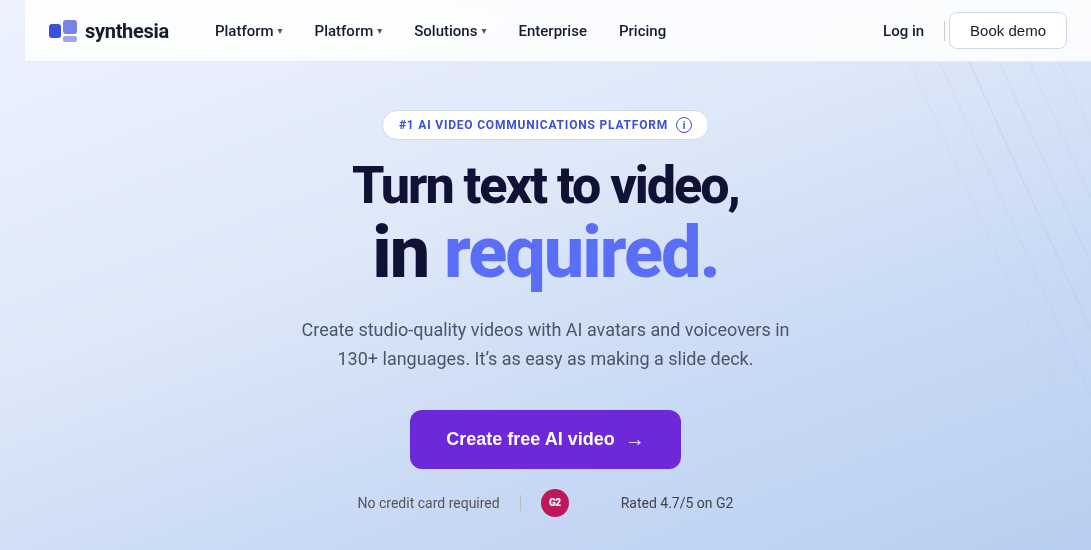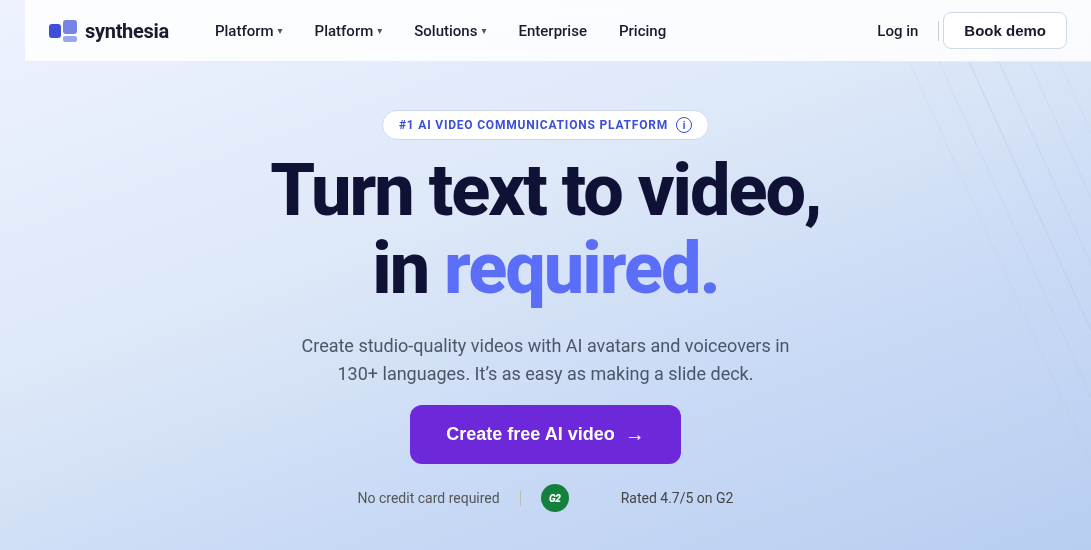--- a/index.html
+++ b/index.html
@@ -91,21 +91,21 @@
     .nav-divider {
       width: 1px;
       height: 20px;
       background: #ccc;
       margin: 0 4px;
     }
 
     .nav-demo {
       padding: 9px 20px;
       font-size: 15px;
-      font-weight: 700;
+      font-weight: 400;
       color: #1a1a2e;
       background: white;
       border: 1.5px solid #d0d8e8;
       border-radius: 8px;
       cursor: pointer;
     }
 
     
     .hero {
       display: flex;
@@ -116,21 +116,21 @@
     }
 
     .badge {
       display: flex;
       align-items: center;
       gap: 8px;
       background: white;
       border: 1.5px solid #d0d8f0;
       border-radius: 100px;
       padding: 6px 16px;
-      margin-bottom: 12px;
+      margin-bottom: 18px;
     }
 
     .badge-text {
       font-size: 12px;
       font-weight: 700;
       color: #3b4fd9;
       letter-spacing: 0.8px;
       text-transform: uppercase;
     }
 
@@ -142,21 +142,21 @@
       display: flex;
       align-items: center;
       justify-content: center;
       font-size: 10px;
       font-weight: 700;
       color: #3b4fd9;
       cursor: pointer;
     }
 
     .hero-title {
-      font-size: 72px;
+      font-size: 52px;
       font-weight: 800;
       color: #0f1235;
       line-height: 1.08;
       letter-spacing: -2px;
       margin-bottom: 0;
     }
 
     .hero-title-line2 {
       font-size: 72px;
       font-weight: 800;
@@ -168,21 +168,21 @@
 
     .highlight {
       color: #5a6ef8;
     }
 
     .hero-subtitle {
       font-size: 18px;
       color: #4a5568;
       line-height: 1.6;
       max-width: 520px;
-      margin-bottom: 16px;
+      margin-bottom: 36px;
     }
 
     .cta-button {
       display: inline-flex;
       align-items: center;
       gap: 10px;
       background: #6d28d9;
       color: white;
       font-size: 18px;
       font-weight: 700;
@@ -216,29 +216,28 @@
     .g2-badge {
       display: flex;
       align-items: center;
       gap: 8px;
     }
 
     .g2-circle {
       width: 28px;
       height: 28px;
       border-radius: 50%;
-      background: #15803d;
+      background: #be185d;
       display: flex;
       align-items: center;
       justify-content: center;
       font-size: 10px;
       font-weight: 900;
       color: white;
       letter-spacing: -0.5px;
-      font-style: italic;
     }
 
     .g2-text {
       font-size: 14px;
       color: #444;
       margin-left: 44px;
     }
 
     
     .bg-decoration {

